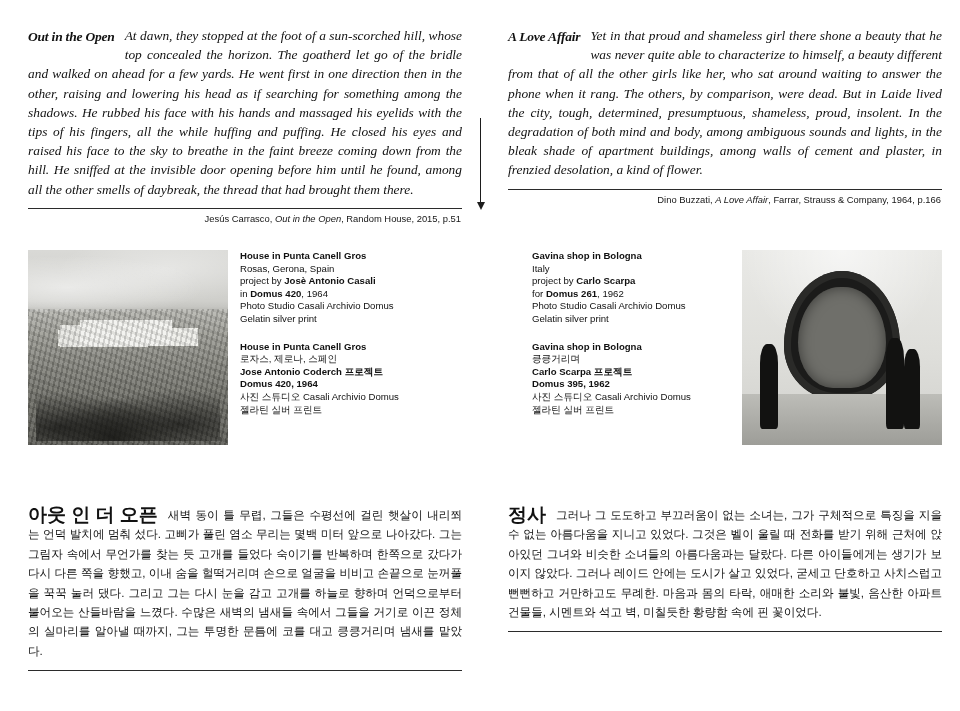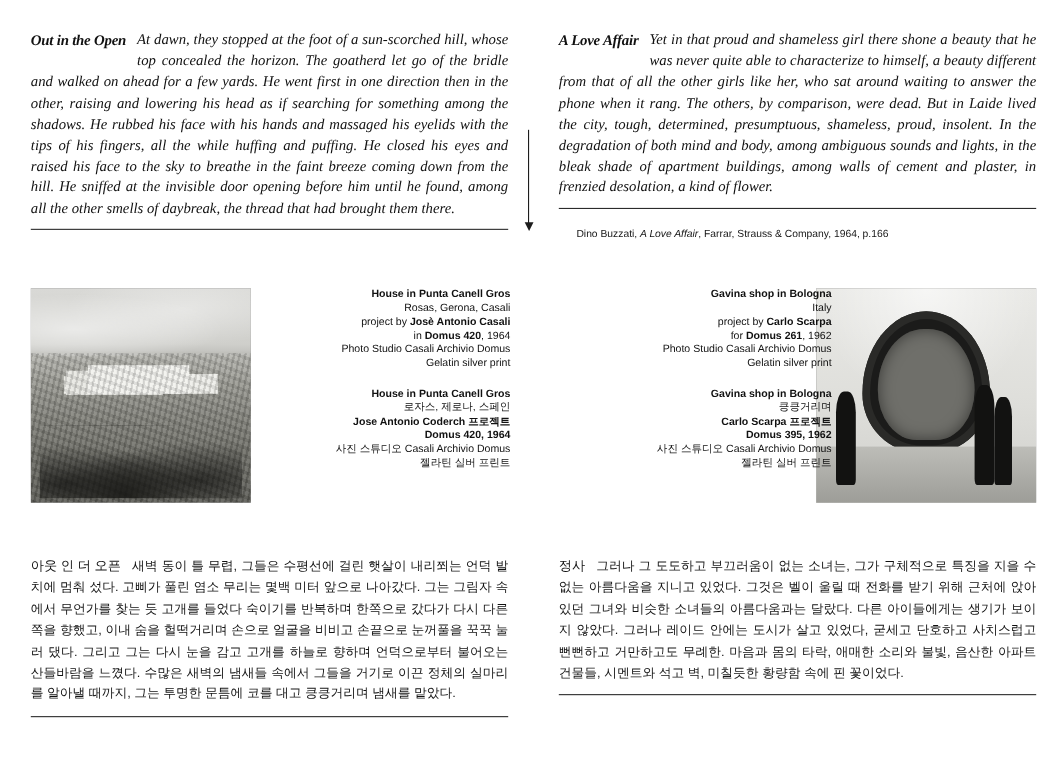--- a/index.html
+++ b/index.html
@@ -73,32 +73,32 @@
   .credit-rule {
     border: 0;
     border-top: 1px solid #2b2b2b;
     margin: 9px 0 4px 0;
     width: 434px;
   }
   .credit {
     font-size: 9.4px;
     line-height: 12px;
     color: #161616;
-    margin: 16px;
+    margin: 1px;
+    text-align: right;
   }
   .credit em { font-style: italic; }
 
   
   .mid-block {
     position: absolute;
-    top: 262px;
+    top: 250px;
     left: 0;
     width: 434px;
     height: 200px;
-    text-align: right;
   }
   .photo {
     position: absolute;
     top: 0;
     width: 200px;
     height: 195px;
     overflow: hidden;
     background: #8c8c8c;
   }
   .photo-left { left: 0; }
@@ -123,22 +123,22 @@
   .cap-gap { height: 15px; }
 
   
   .article-bottom {
     position: absolute;
     top: 505px;
     left: 0;
     width: 434px;
   }
   .kr-title {
-    font-weight: normal;
-    font-size: 12px;
+    font-weight: bold;
+    font-size: 19px;
     float: left;
     margin: 0 10px 0 0;
     line-height: 19px;
   }
   .kr-body {
     font-size: 11.6px;
     line-height: 19.4px;
     text-align: justify;
     margin: 0;
     color: #111;
@@ -286,37 +286,38 @@
 </head>
 <body>
 
 <div class="page">
 
   <div class="col-left">
 
     <div class="article-top">
       <p class="art-body"><span class="art-title">Out in the Open</span><span>At dawn, they stopped at the foot of a sun-scorched hill, whose top concealed the horizon. The goatherd let go of the bridle and walked on ahead for a few yards. He went first in one direction then in the other, raising and lowering his head as if searching for something among the shadows. He rubbed his face with his hands and massaged his eyelids with the tips of his fingers, all the while huffing and puffing. He closed his eyes and raised his face to the sky to breathe in the faint breeze coming down from the hill. He sniffed at the invisible door opening before him until he found, among all the other smells of daybreak, the thread that had brought them there.</span></p>
       <hr class="credit-rule">
+      <p class="credit"><span>Jesús Carrasco, </span><em>Out in the Open</em><span>, Random House, 2015, p.51</span></p>
     </div>
 
     <div class="mid-block">
       <div class="photo photo-left">
         <div class="ph-hill">
           <div class="sky-tex"></div>
           <div class="house2"></div>
           <div class="house"></div>
           <div class="ground-tex"></div>
           <div class="shrub"></div>
         </div>
       </div>
 
       <div class="cap-col cap-col-right-of-photo">
         <p class="cap">
           <span class="b">House in Punta Canell Gros</span><br>
-          <span>Rosas, Gerona, Casali</span><br>
+          <span>Rosas, Gerona, Spain</span><br>
           <span>project by </span><span class="b">Josè Antonio Casali</span><br>
           <span>in </span><span class="b">Domus 420</span><span>, 1964</span><br>
           <span>Photo Studio Casali Archivio Domus</span><br>
           <span class="i">Gelatin silver print</span>
         </p>
         <div class="cap-gap"></div>
         <p class="cap">
           <span class="b">House in Punta Canell Gros</span><br>
           <span>로자스, 제로나, 스페인</span><br>
           <span class="b">Jose Antonio Coderch 프로젝트</span><br>

